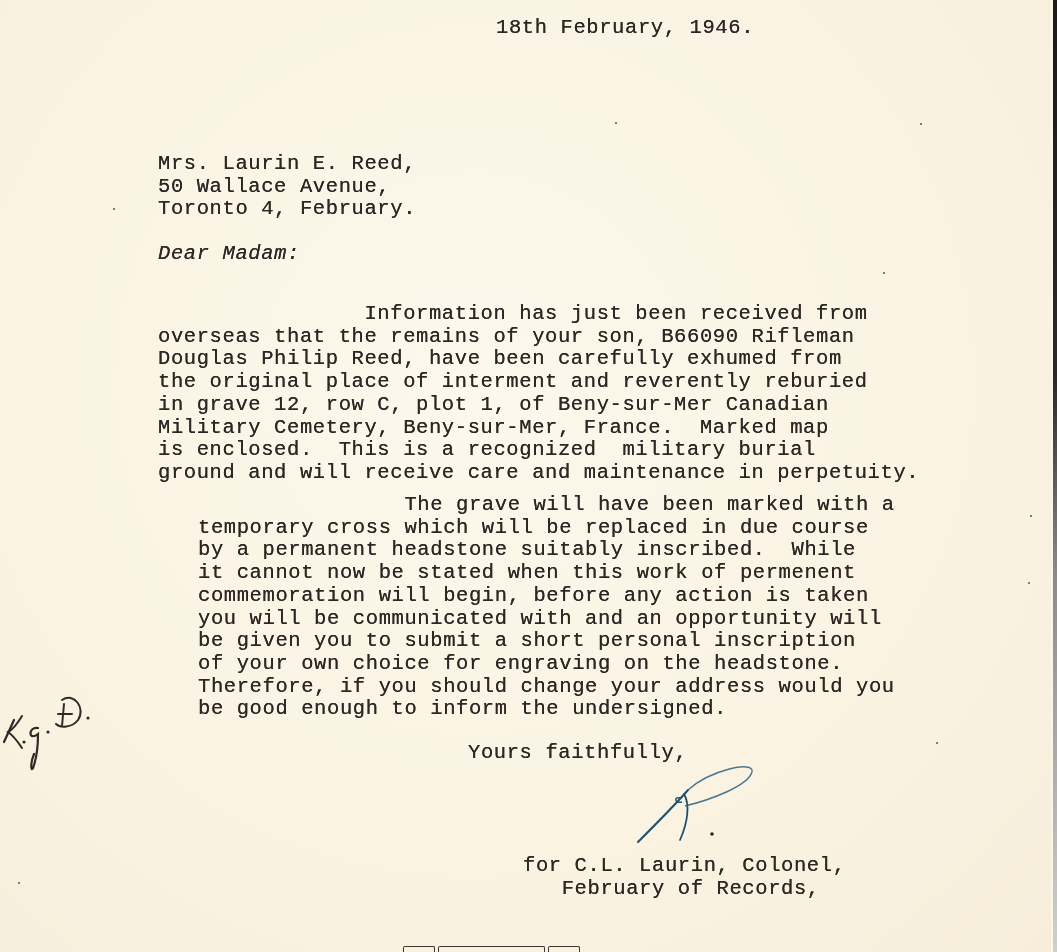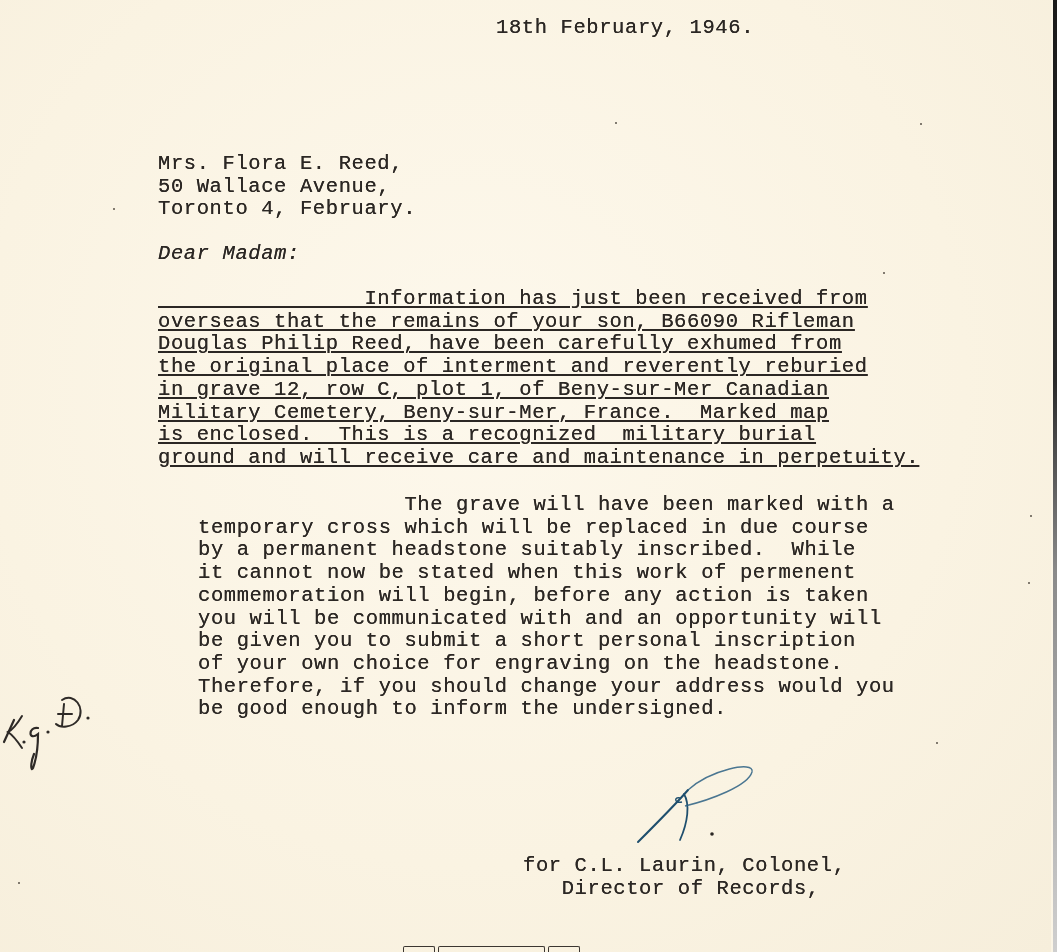--- a/index.html
+++ b/index.html
@@ -32,21 +32,21 @@
     font-size: 20.5px;
     color: #2b2724;
     white-space: pre;
     line-height: 22.7px;
     letter-spacing: 0.6px;
     text-shadow: 0 0 0.6px #3a3530;
   }
   .date { left: 496px; top: 17px; }
   .addr { left: 158px; top: 153px; }
   .salutation { left: 158px; top: 243px; font-style: italic; }
-  .para1 { left: 158px; top: 288px; text-decoration: underline; }
+  .para1 { left: 158px; top: 303px; }
   .para2 { left: 158px; top: 494px; margin-left: 40px; }
   .closing { left: 468px; top: 742px; }
   .sigblock { left: 523px; top: 855px; }
   .ref { left: 155px; top: 923px; margin-top: 36px; }
   .ref .faint { color: #b9b2a6; text-shadow: none; }
   .handwritten {
     position: absolute;
     left: 0; top: 690px;
     width: 120px; height: 90px;
   }
@@ -71,38 +71,39 @@
     border-radius: 1px;
   }
 </style>
 </head>
 <body>
 
 <div class="page">
 
   <div class="tw date">18th February, 1946.</div>
 
-  <div class="tw addr"><div>Mrs. Flora E. Reed,</div><div>50 Wallace Avenue,</div><div>Toronto 4, February.</div></div>
+  <div class="tw addr"><div>Mrs. Laurin E. Reed,</div><div>50 Wallace Avenue,</div><div>Toronto 4, February.</div></div>
 
   <div class="tw salutation">Dear Madam:</div>
 
   <div class="tw para1"><div>                Information has just been received from</div><div>overseas that the remains of your son, B66090 Rifleman</div><div>Douglas Philip Reed, have been carefully exhumed from</div><div>the original place of interment and reverently reburied</div><div>in grave 12, row C, plot 1, of Beny-sur-Mer Canadian</div><div>Military Cemetery, Beny-sur-Mer, France.  Marked map</div><div>is enclosed.  This is a recognized  military burial</div><div>ground and will receive care and maintenance in perpetuity.</div></div>
 
   <div class="tw para2"><div>                The grave will have been marked with a</div><div>temporary cross which will be replaced in due course</div><div>by a permanent headstone suitably inscribed.  While</div><div>it cannot now be stated when this work of permenent</div><div>commemoration will begin, before any action is taken</div><div>you will be communicated with and an opportunity will</div><div>be given you to submit a short personal inscription</div><div>of your own choice for engraving on the headstone.</div><div>Therefore, if you should change your address would you</div><div>be good enough to inform the undersigned.</div></div>
 
+  <div class="tw closing">Yours faithfully,</div>
 
   <svg class="signature" viewBox="0 0 140 90">
     <path d="M8 82 C 30 60, 45 45, 58 30" stroke="#1f4f6e" stroke-width="2" fill="none" stroke-linecap="round"></path>
     <path d="M50 38 C 44 36, 44 44, 52 42" stroke="#1f4f6e" stroke-width="1.5" fill="none"></path>
     <path d="M54 34 C 60 44, 58 62, 50 80" stroke="#1f4f6e" stroke-width="1.8" fill="none" stroke-linecap="round"></path>
     <path d="M58 30 C 80 10, 125 0, 122 12 C 118 26, 80 40, 55 46" stroke="#2a5f82" stroke-width="1.4" fill="none" opacity="0.85"></path>
     <circle cx="82" cy="74" r="1.8" fill="#2b2724"></circle>
   </svg>
 
-  <div class="tw sigblock"><div>for C.L. Laurin, Colonel,</div><div>   Director of Records,</div></div>
+  <div class="tw sigblock"><div>for C.L. Laurin, Colonel,</div><div>   February of Records,</div></div>
 
   <div class="tw ref"><span>/</span><span class="faint">EMA</span></div>
 
   <svg class="handwritten" viewBox="0 0 120 90">
     <path d="M4 52 L 14 30" stroke="#2e2a27" stroke-width="2.2" fill="none" stroke-linecap="round"></path>
     <path d="M22 26 C 16 36, 12 40, 8 42 C 14 46, 18 52, 22 58" stroke="#2e2a27" stroke-width="2" fill="none" stroke-linecap="round"></path>
     <circle cx="24" cy="52" r="1.6" fill="#2e2a27"></circle>
     <path d="M38 38 C 28 36, 28 52, 38 44 C 38 56, 36 70, 33 78 C 31 82, 30 74, 34 64" stroke="#2e2a27" stroke-width="2.2" fill="none" stroke-linecap="round"></path>
     <circle cx="48" cy="42" r="1.6" fill="#2e2a27"></circle>
     <path d="M62 10 C 74 2, 86 18, 78 30 C 72 38, 60 38, 56 34 M 64 14 L 62 36 M 58 24 L 72 24" stroke="#2e2a27" stroke-width="2" fill="none" stroke-linecap="round"></path>

